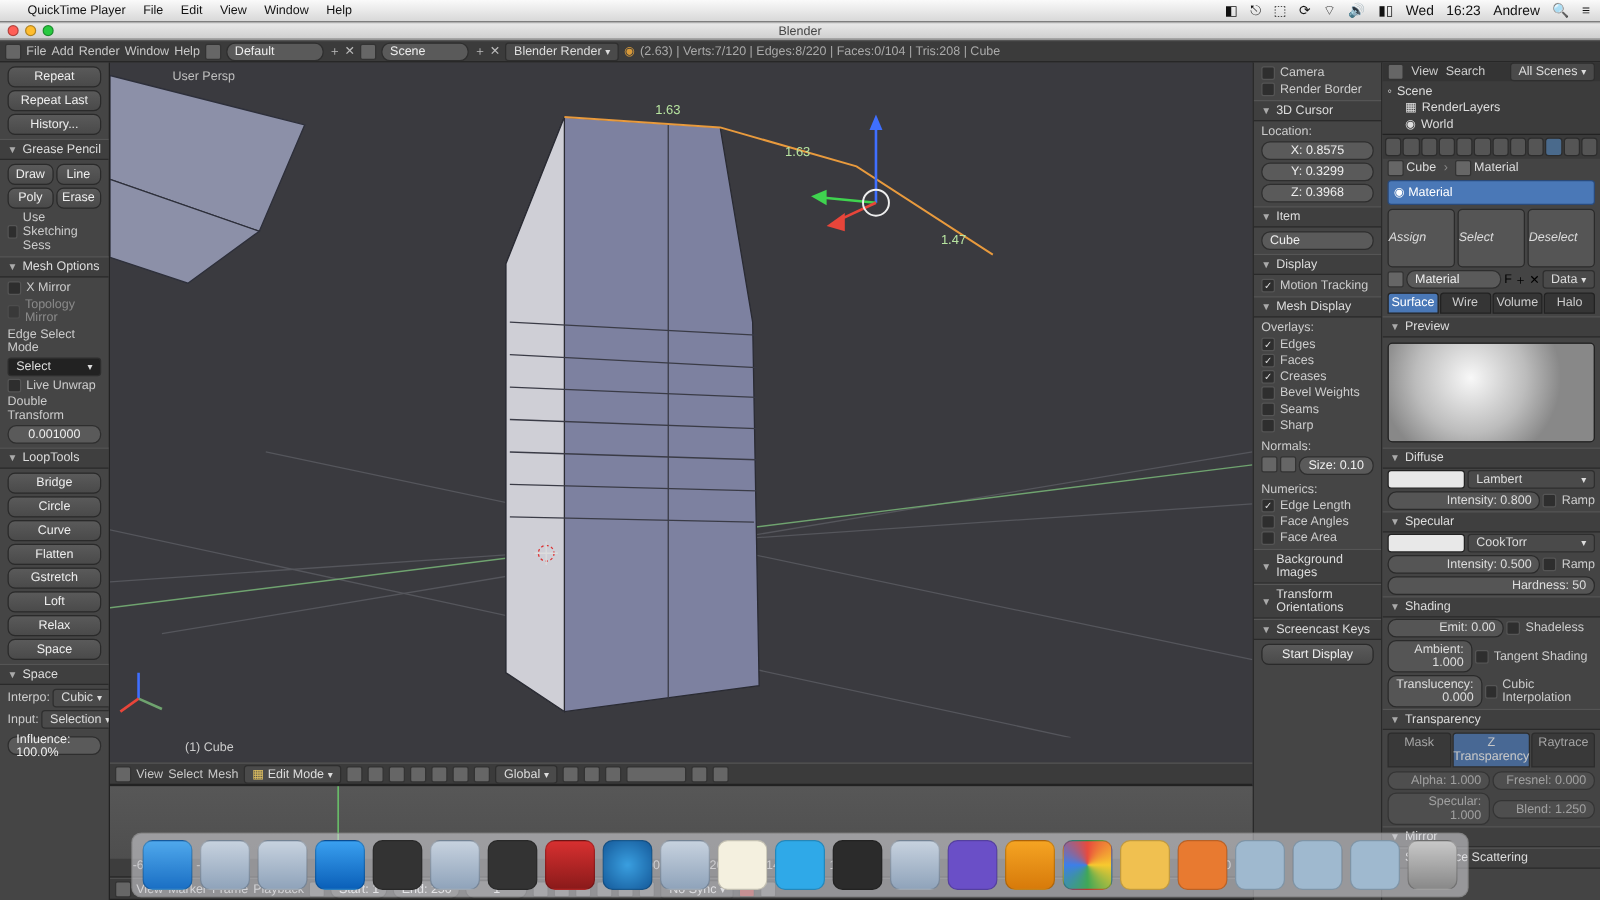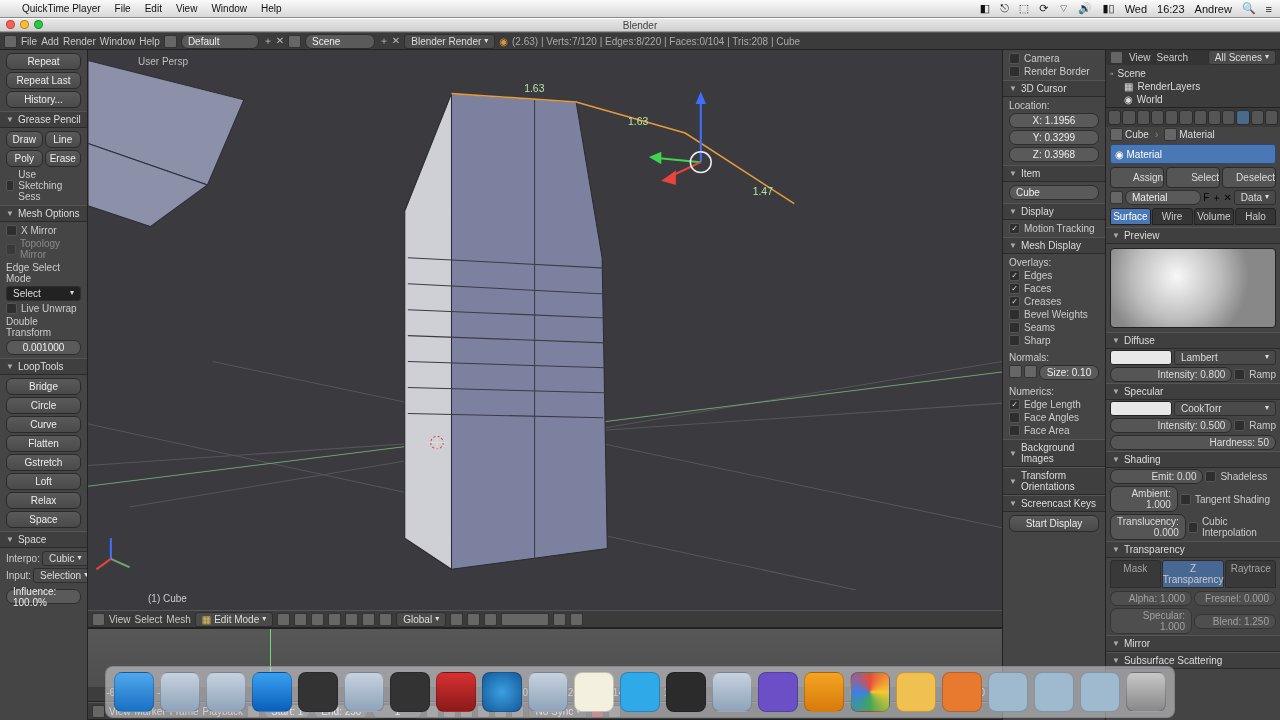--- a/index.html
+++ b/index.html
@@ -14,21 +14,21 @@
 .mac-menubar .status span { font-size:11px; }
 
 
 .win-titlebar { height:14px; background:linear-gradient(#e8e8e8,#cfcfcf); border-top:1px solid #fff; border-bottom:1px solid #999; display:flex; align-items:center; justify-content:center; color:#444; font-size:11px; position:relative; }
 .traffic { position:absolute; left:6px; top:1px; display:flex; gap:5px; }
 .traffic i { width:9px; height:9px; border-radius:50%; display:block; border:.5px solid rgba(0,0,0,.3);}
 .tr-r{background:#ff5f57}.tr-y{background:#ffbd2e}.tr-g{background:#28c940}
 
 
 .b-bar { background:#3b3b3b; color:#c8c8c8; height:18px; display:flex; align-items:center; padding:0 4px; gap:4px; border-top:1px solid #555; border-bottom:1px solid #222; font-size:10px;}
-.b-btn { background:#4a4a4a; border:1px solid #2e2e2e; border-radius:3px; padding:1px 6px; color:#ddd; height:15px; display:flex; gap:3px; white-space:nowrap; }
+.b-btn { background:#4a4a4a; border:1px solid #2e2e2e; border-radius:3px; padding:1px 6px; color:#ddd; height:15px; display:flex; align-items:center; gap:3px; white-space:nowrap; }
 .b-field { background:#5a5a5a; border:1px solid #2e2e2e; border-radius:7px; padding:1px 6px; color:#eee; height:15px; display:flex; align-items:center; }
 .b-panel-hdr { background:#3f3f3f; color:#ddd; padding:2px 6px; border-top:1px solid #555; border-bottom:1px solid #2a2a2a; display:flex; align-items:center; gap:4px; }
 .b-panel-hdr:before { content:"▼"; font-size:8px; color:#aaa; }
 .b-panel-body { padding:3px 6px; display:flex; flex-direction:column; gap:2px; }
 .b-wide { background:linear-gradient(#5a5a5a,#4a4a4a); border:1px solid #2a2a2a; border-radius:6px; text-align:center; padding:2px 0; color:#eee; }
 .b-check { display:flex; align-items:center; gap:4px; color:#ccc; }
 .b-check i { width:11px; height:11px; background:#2e2e2e; border:1px solid #555; border-radius:2px; display:inline-flex; align-items:center; justify-content:center; font-size:8px; color:#ddd; font-style:normal;}
 .b-check.checked i:after { content:"✓"; }
 
 
@@ -62,21 +62,21 @@
 .outliner-bar { background:#343434; height:16px; display:flex; align-items:center; gap:6px; padding:0 4px; color:#ccc;}
 .outliner-body { flex:1; color:#ddd; padding:2px 4px; line-height:13px;}
 .outliner-item { display:flex; align-items:center; gap:4px; }
 .outliner-item.child { padding-left:14px; }
 
 .props { flex:1; background:#444; overflow:auto; }
 .props .tool-row { display:flex; gap:1px; padding:2px; background:#3a3a3a;}
 .props .tool-row i { flex:1; height:15px; background:#555; border:1px solid #2c2c2c; border-radius:3px;}
 .props .tool-row i.active { background:#4a6a8c; }
 .props .row { display:flex; gap:2px; padding:1px 4px; align-items:center;}
-.sel-btn { flex:1; text-align:right; background:#555; border:1px solid #2a2a2a; border-radius:4px; padding:4px 0; color:#ddd;}
+.sel-btn { flex:1; text-align:left; background:#555; border:1px solid #2a2a2a; border-radius:4px; padding:17px 0; color:#ddd;font-style:italic;}
 .tabbar { display:flex; gap:1px; margin:2px 4px;}
 .tabbar div { flex:1; text-align:center; background:#353535; border:1px solid #222; padding:2px 0; border-radius:3px 3px 0 0; color:#ccc;}
 .tabbar div.active { background:#4a78b7; color:#fff;}
 .mat-list { margin:2px 4px; height:20px; background:#4a78b7; border:1px solid #2a4a7a; border-radius:3px; display:flex; align-items:center; padding:0 4px; color:#fff;}
 .preview { margin:4px; height:80px; background:radial-gradient(circle at 40% 35%, #f8f8f8, #bcbcbc 40%, #888 65%); border:1px solid #222; border-radius:4px; position:relative; overflow:hidden;}
 .preview:before { content:""; position:absolute; inset:0; background:
   linear-gradient(45deg,#666 25%,transparent 25%,transparent 75%,#666 75%),
   linear-gradient(45deg,#666 25%,transparent 25%,transparent 75%,#666 75%);
   background-size:20px 20px; background-position:0 0,10px 10px; opacity:.4; z-index:-1;}
 .swatch { width:62px; height:15px; background:#e8e8e8; border:1px solid #222; border-radius:3px;}
@@ -374,21 +374,21 @@
             <span>Camera</span>
           </div>
         <div class="b-check">
             <i></i>
             <span>Render Border</span>
           </div>
       </div>
       <div class="b-panel-hdr">3D Cursor</div>
       <div class="b-panel-body">
         <span style="color:#ccc">Location:</span>
-        <div class="b-field" style="justify-content:center">X: 1.1956</div>
+        <div class="b-field" style="justify-content:center">X: 0.8575</div>
         <div class="b-field" style="justify-content:center">Y: 0.3299</div>
         <div class="b-field" style="justify-content:center">Z: 0.3968</div>
       </div>
       <div class="b-panel-hdr">Item</div>
       <div class="b-panel-body">
           <div class="b-field">Cube</div>
         </div>
       <div class="b-panel-hdr">Display</div>
       <div class="b-panel-body">
           <div class="b-check checked">

